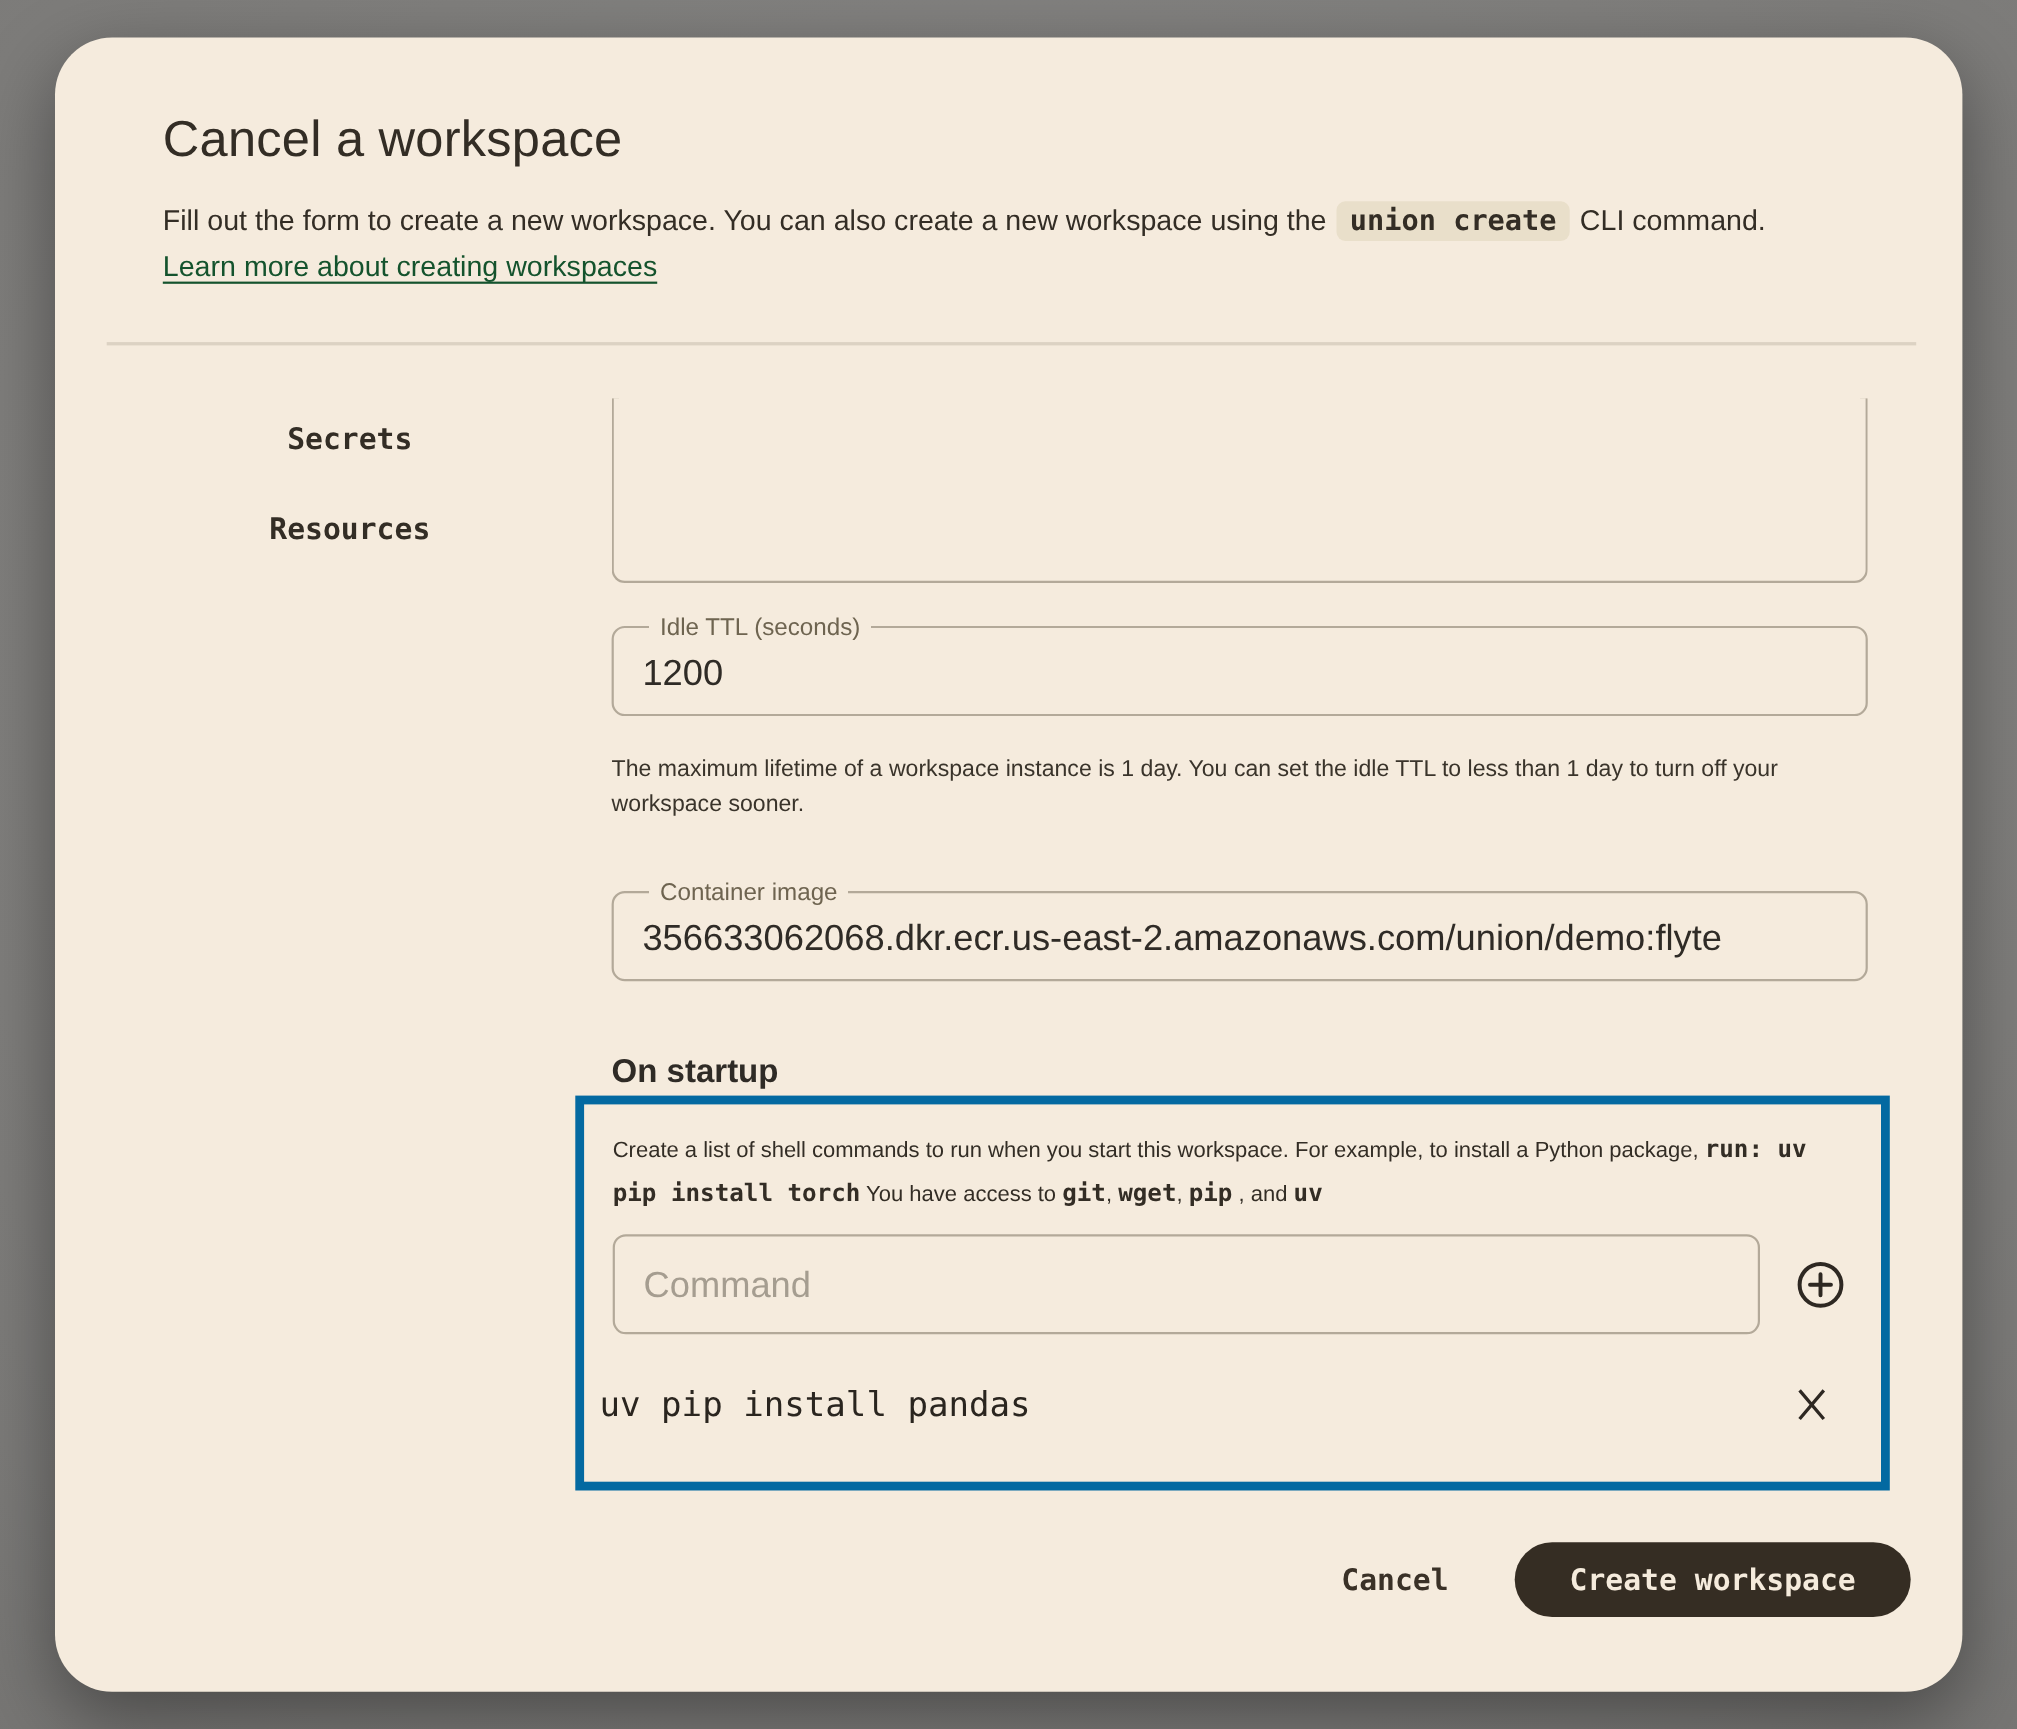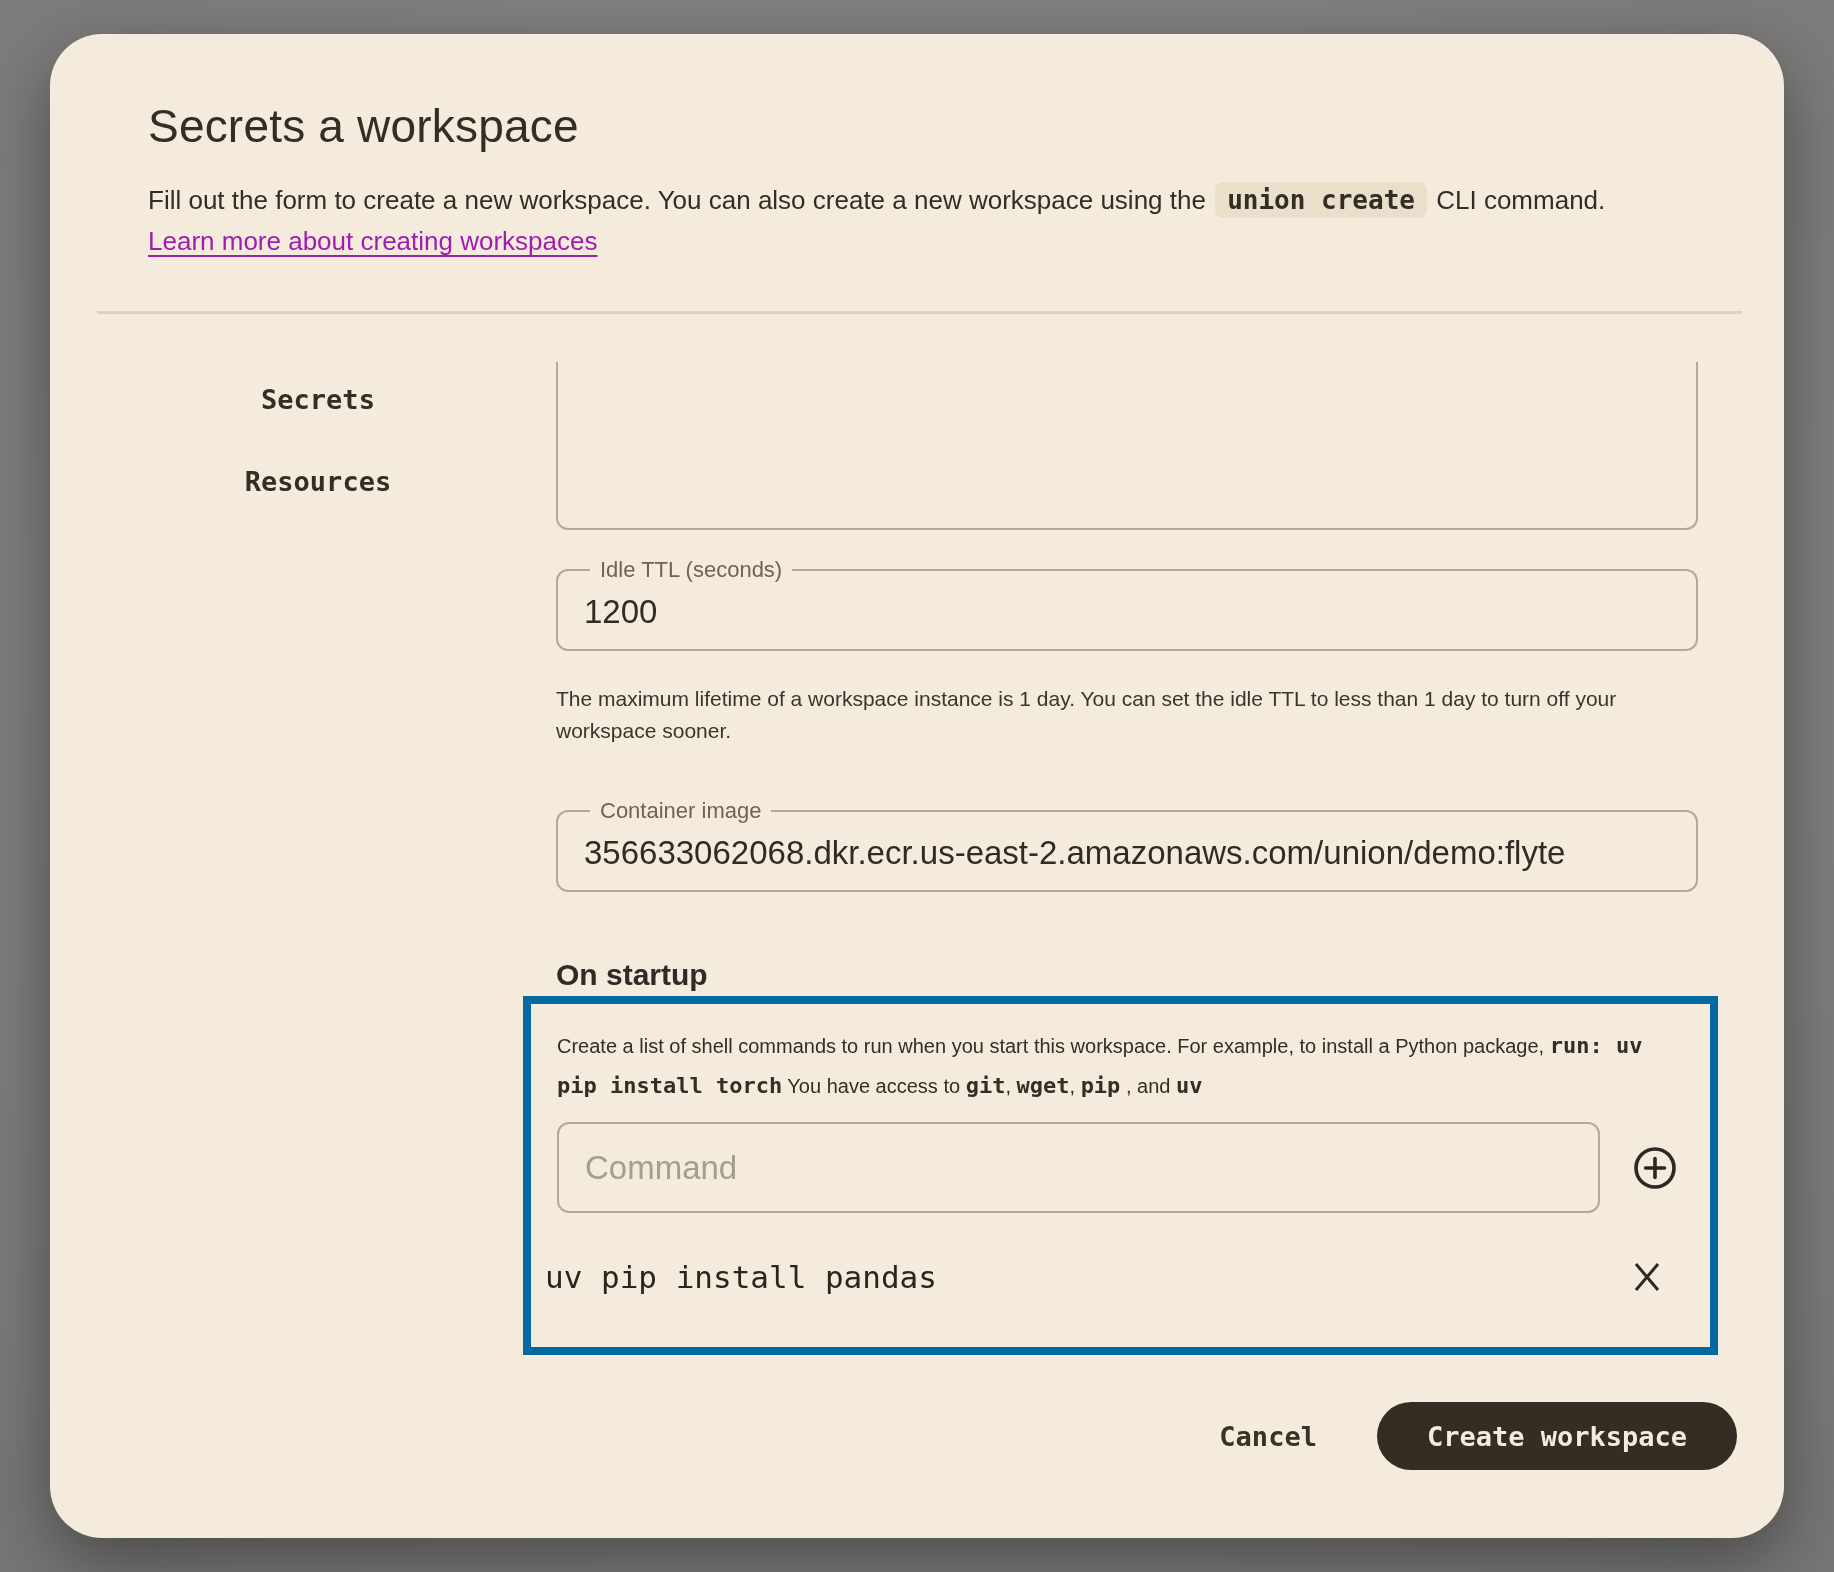--- a/index.html
+++ b/index.html
@@ -15,21 +15,21 @@
   }
   
   .header { position: absolute; left: 98px; top: 64px; right: 92px; color: #332d25; }
   .header h1 { font-size: 46px; font-weight: 500; line-height: 56px; letter-spacing: .2px; }
   .intro { margin-top: 24px; font-size: 26px; line-height: 44px; }
   .intro span { white-space: pre-wrap; }
   .chip {
     font-family: "DejaVu Sans Mono", monospace; font-weight: 700; font-size: 26px;
     background: #e9dfca; border-radius: 8px; padding: 3px 12px; margin: 0 2px;
   }
-  .learn-link { display: inline-block; margin-top: 4px; font-size: 26px; color: #a21caf; text-decoration: underline; text-underline-offset: 5px; cursor: pointer; }
+  .learn-link { display: inline-block; margin-top: 4px; font-size: 26px; color: #14532d; text-decoration: underline; text-underline-offset: 5px; cursor: pointer; }
   .divider { position: absolute; left: 47px; top: 277px; width: 1645px; height: 3px; background: #dcd2c3; }
   
   .tabs { position: absolute; left: 123px; top: 328px; width: 290px; }
   .tab {
     height: 76px; line-height: 76px; text-align: center; margin-bottom: 6px;
     font-family: "DejaVu Sans Mono", monospace; font-size: 27px; font-weight: 700;
     color: #332d25; border-radius: 38px; cursor: pointer;
   }
   .tab.active { background: #f7e2ba; }
   
@@ -86,21 +86,21 @@
     background: #352d23; color: #f5ebdc;
     font-family: "DejaVu Sans Mono", monospace; font-size: 27px; font-weight: 700;
   }
 </style>
 </head>
 <body>
 
 <div class="modal">
 
   <div class="header">
-    <h1>Secrets a workspace</h1>
+    <h1>Cancel a workspace</h1>
     <p class="intro"><span>Fill out the form to create a new workspace. You can also create a new workspace using the </span><code class="chip">union create</code><span> CLI command.</span></p>
     <a class="learn-link">Learn more about creating workspaces</a>
   </div>
 
   <div class="divider"></div>
 
   <nav class="tabs">
     <div class="tab">Secrets</div>
     <div class="tab">Resources</div>
   </nav>

